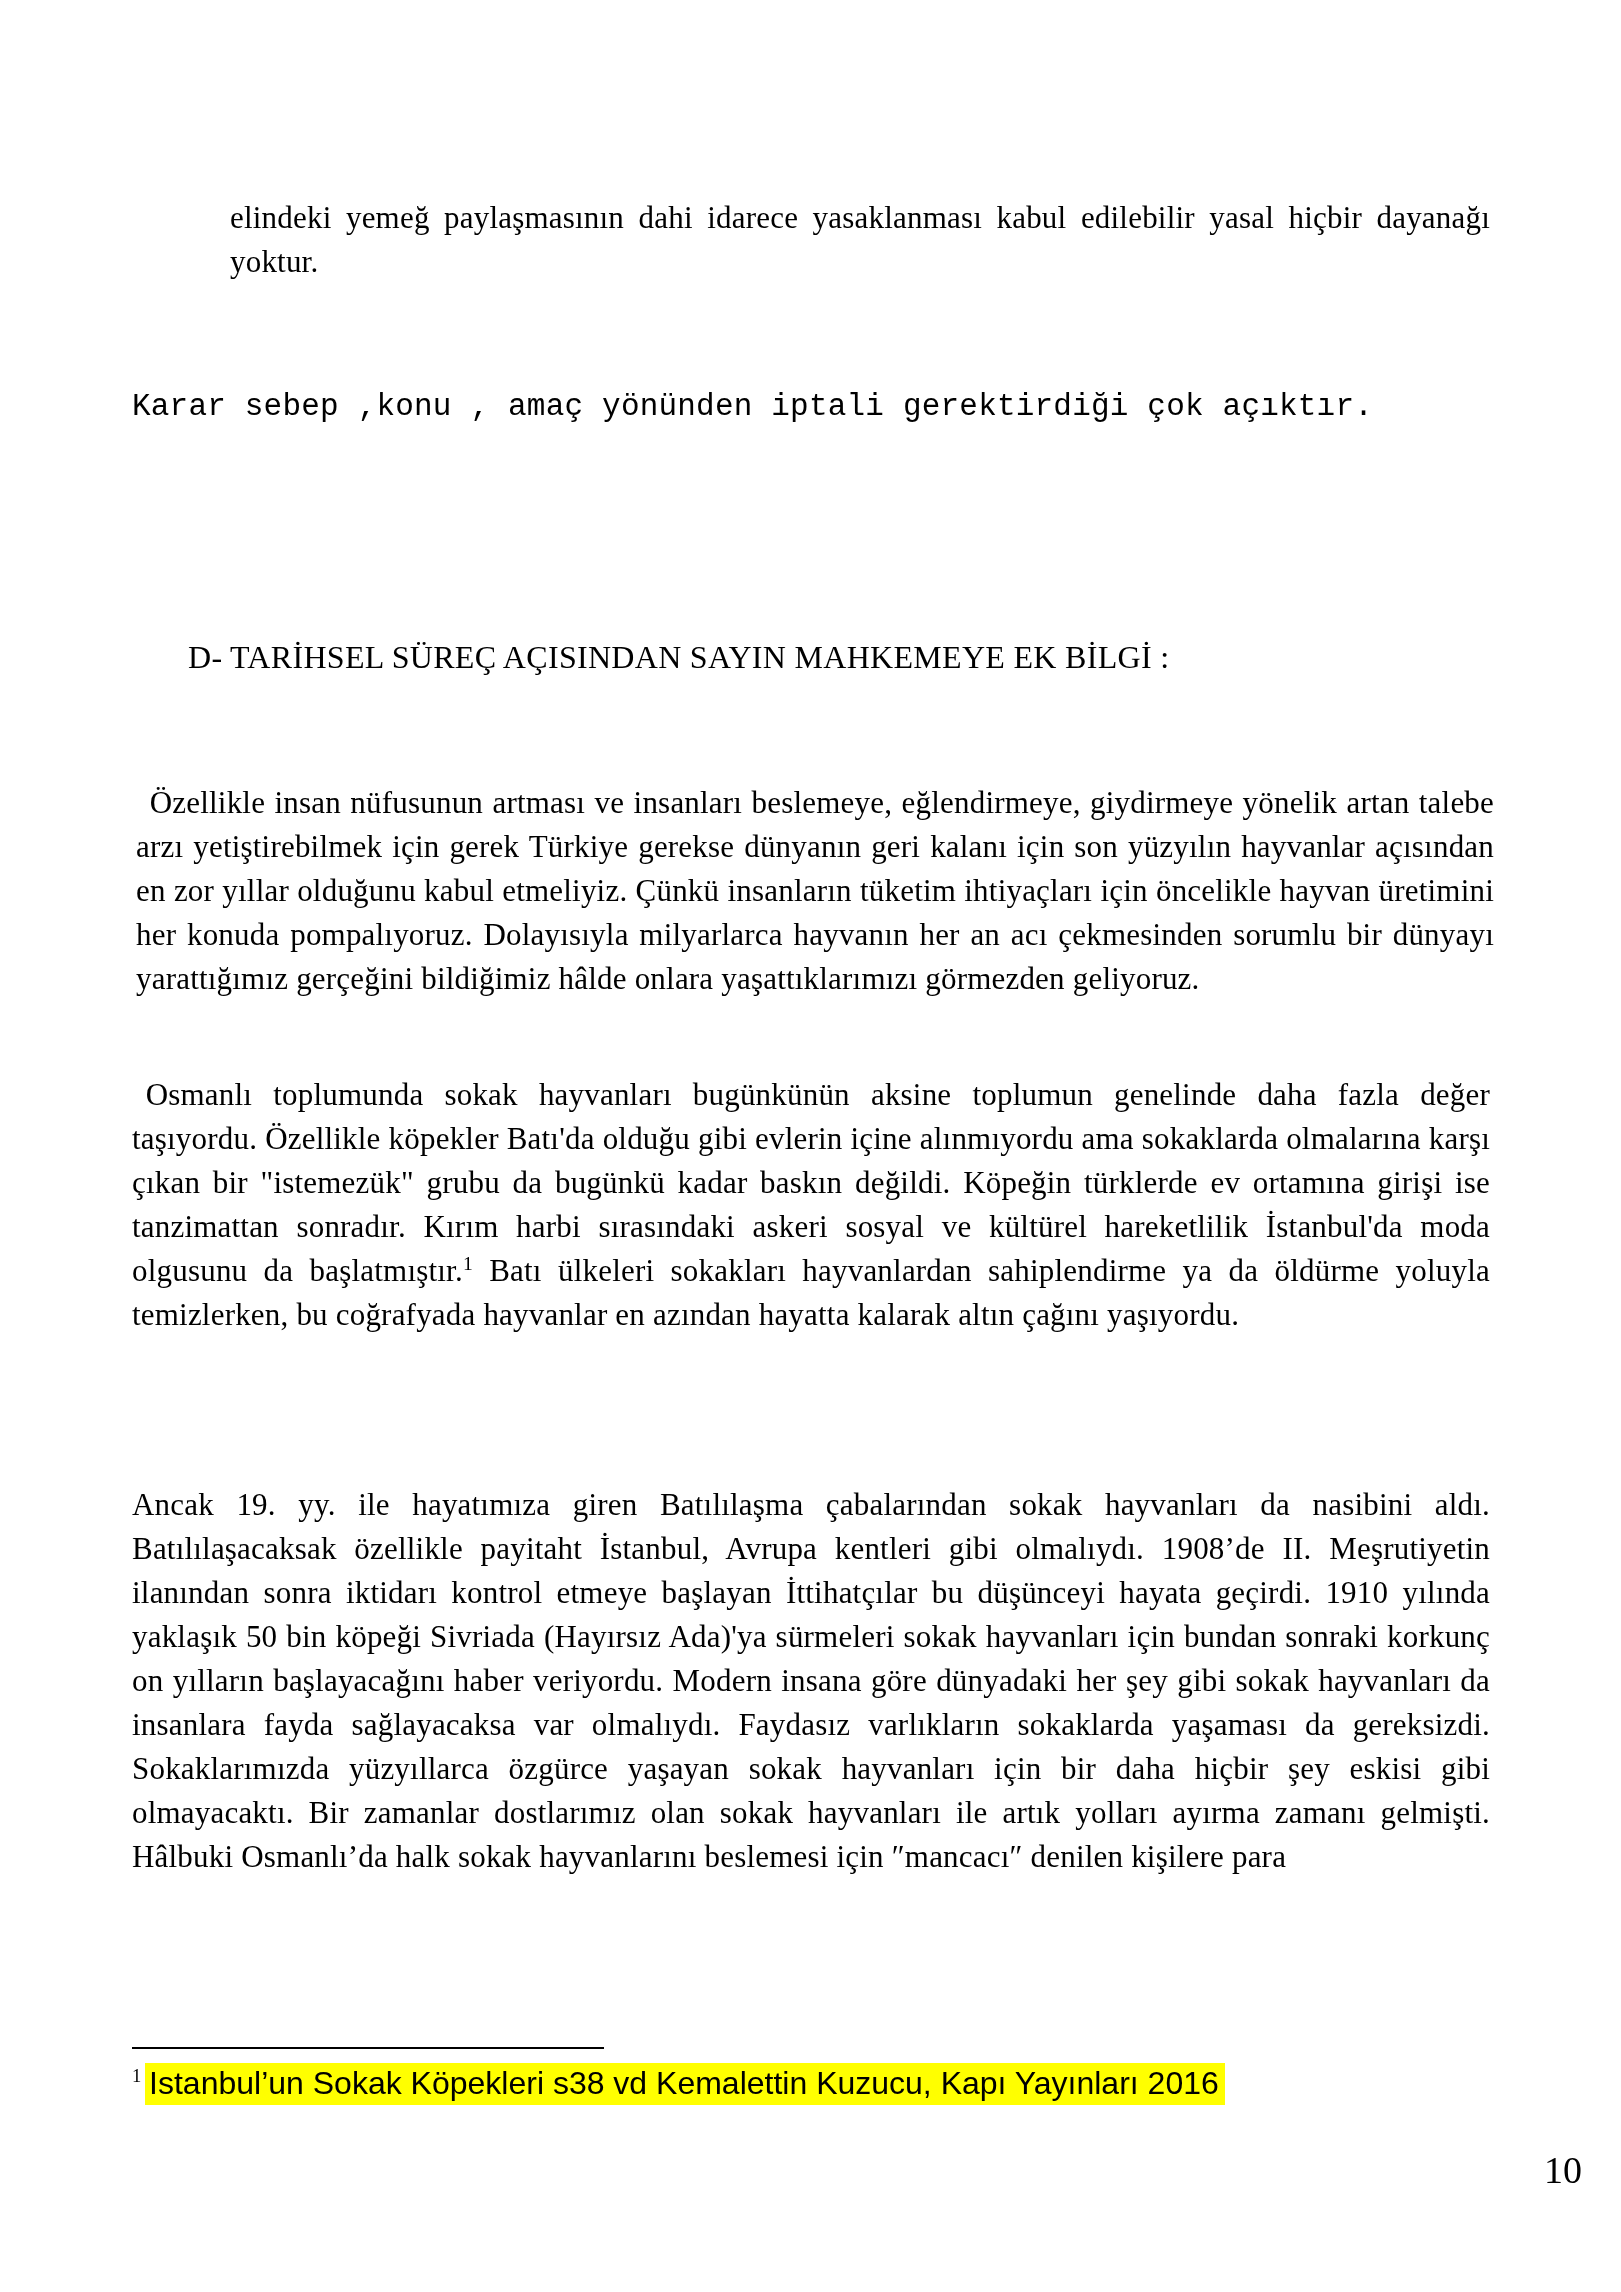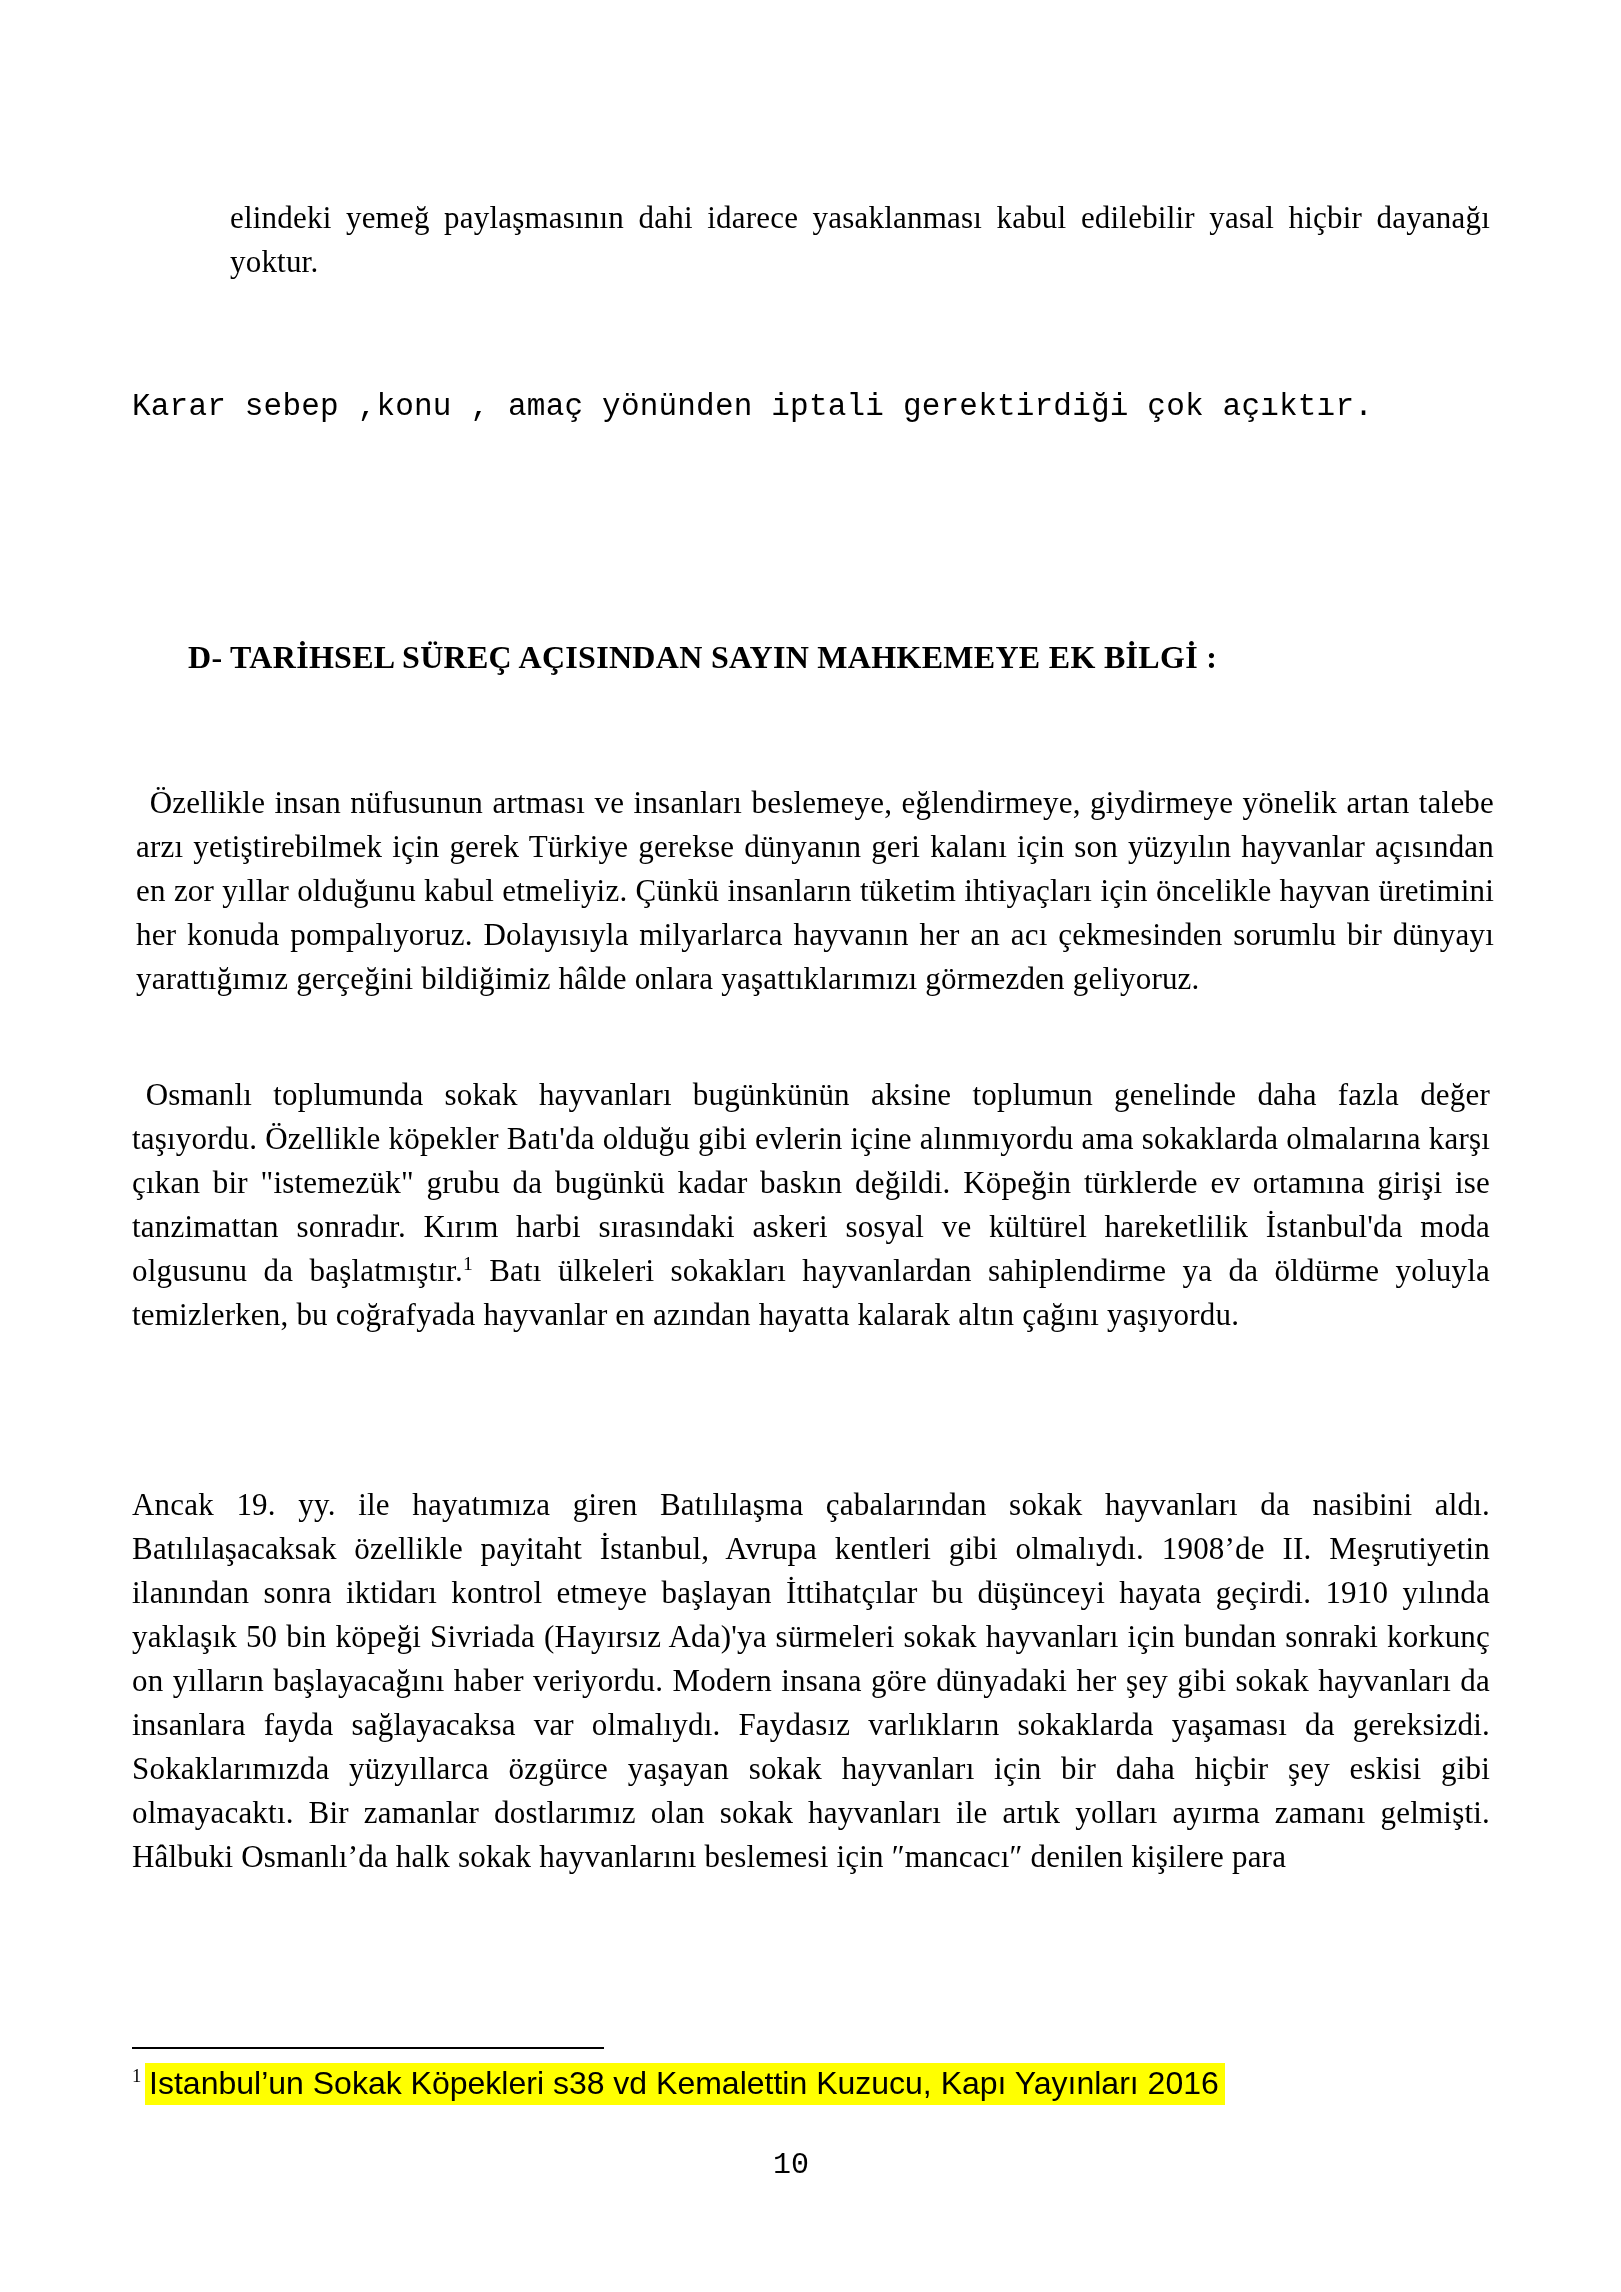--- a/index.html
+++ b/index.html
@@ -33,21 +33,21 @@
     width: 1358px;
     text-align: left;
     font-family: Liberation Mono, monospace;
   }
   .heading {
     position: absolute;
     top: 639px;
     left: 188px;
     width: 1304px;
     font-size: 32px;
-    font-weight: bold;
+    font-weight: normal;
     text-align: left;
     letter-spacing: 0.3px;
   }
   .para-1 {
     position: absolute;
     top: 781px;
     left: 136px;
     width: 1358px;
     text-indent: 13.7px;
   }
@@ -96,23 +96,23 @@
   }
   .footnote-highlight {
     background: #ffff00;
     padding: 2px 5.9px 3.9px 3.9px;
   }
   .page-number {
     position: absolute;
     top: 2148px;
     left: 0;
     right: 39px;
-    text-align: center;
-    font-family: Liberation Mono, monospace;
-    font-size: 30px;
+    text-align: right;
+    font-family: Liberation Serif, serif;
+    font-size: 38px;
   }
 </style>
 </head>
 <body>
 
 <div class="page">
 
   <p class="body-text p-indent">elindeki yemeğ paylaşmasının dahi idarece yasaklanması kabul edilebilir yasal hiçbir dayanağı yoktur.</p>
 
   <p class="body-text p-karar">Karar sebep ,konu , amaç yönünden iptali gerektirdiği çok açıktır.</p>

